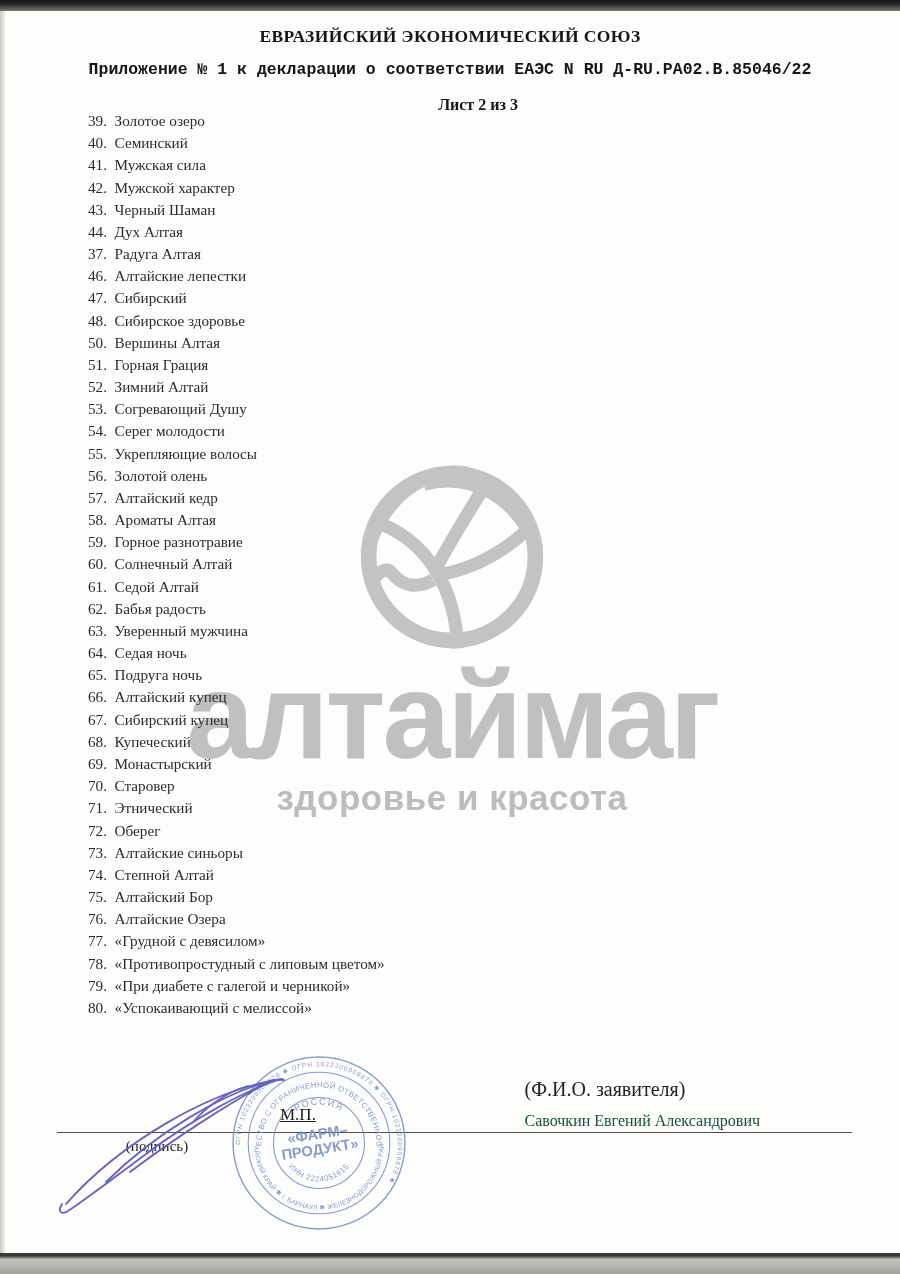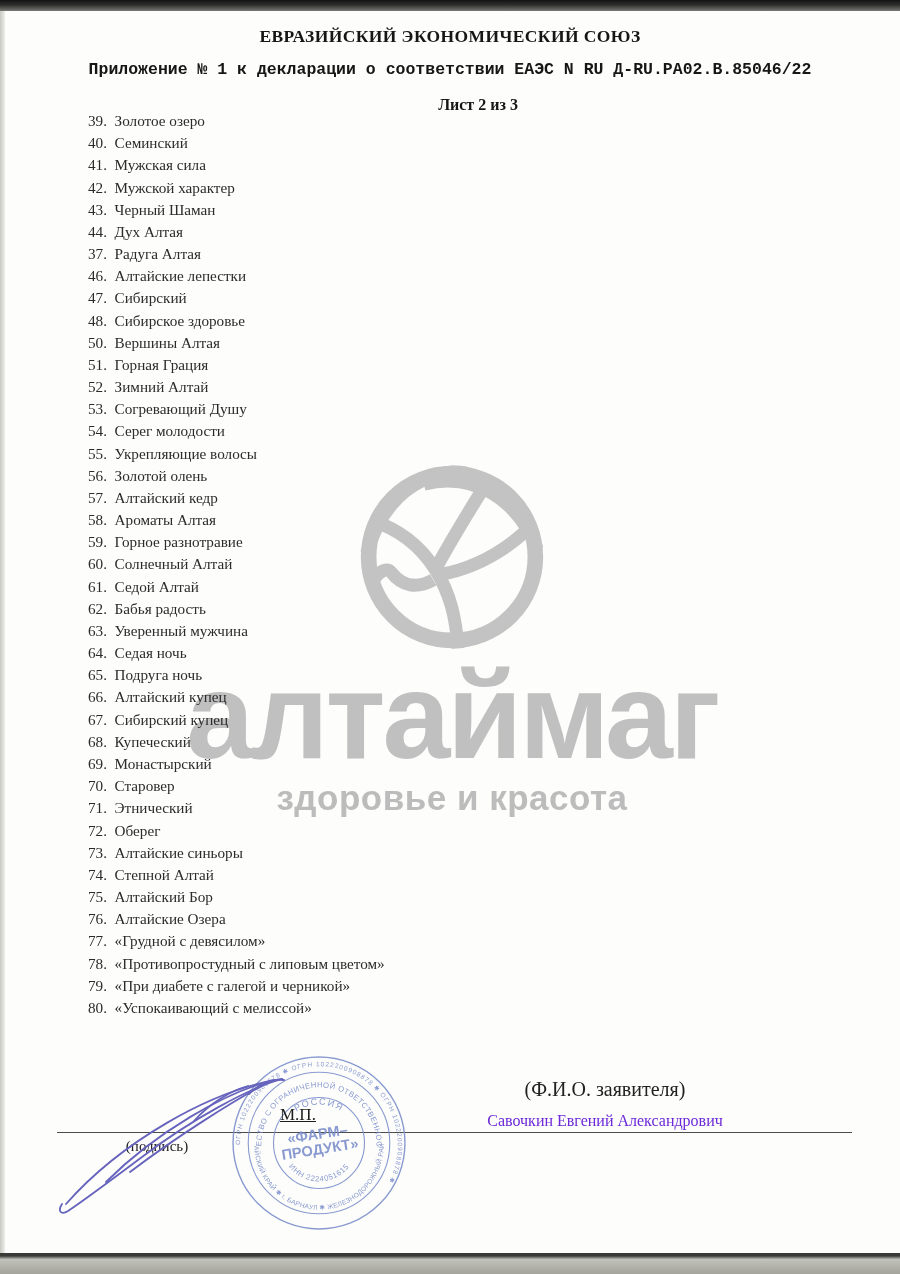--- a/index.html
+++ b/index.html
@@ -29,21 +29,21 @@
   .wm-brand{position:absolute;left:0;top:655px;width:904px;text-align:center;
     font-family:"Liberation Sans", sans-serif;font-weight:bold;
     font-size:122px;letter-spacing:-3px;color:#c0c0c0;line-height:1;}
   .wm-tagline{position:absolute;left:0;top:780px;width:904px;text-align:center;
     font-family:"Liberation Sans", sans-serif;font-weight:bold;
     font-size:35px;letter-spacing:.5px;color:#bcbcbc;line-height:1;}
 
   .sig-line{position:absolute;left:57px;top:1132px;width:795px;height:1.4px;background:#4c4c4a;}
   .mp-label{position:absolute;left:280px;top:1105px;font-size:17px;color:#1d1d1d;z-index:5;text-decoration:underline;}
   .caption-sign{position:absolute;left:92px;top:1138px;width:130px;text-align:center;font-size:15px;color:#222;}
-  .applicant-name{position:absolute;left:450px;top:1112px;width:310px;text-align:center;font-size:16px;color:#6d28d9;}
+  .applicant-name{position:absolute;left:450px;top:1112px;width:310px;text-align:right;font-size:16px;color:#14532d;}
   .caption-fio{position:absolute;left:450px;top:1078px;width:310px;text-align:center;font-size:20px;color:#222;}
 
   .signature-svg{position:absolute;left:44px;top:1064px;z-index:4;}
   .stamp-svg{position:absolute;left:228px;top:1052px;z-index:3;opacity:.9;}
 </style>
 </head>
 <body>
 
 <div class="scan-edge-top"></div>
 <div class="scan-edge-left"></div>

